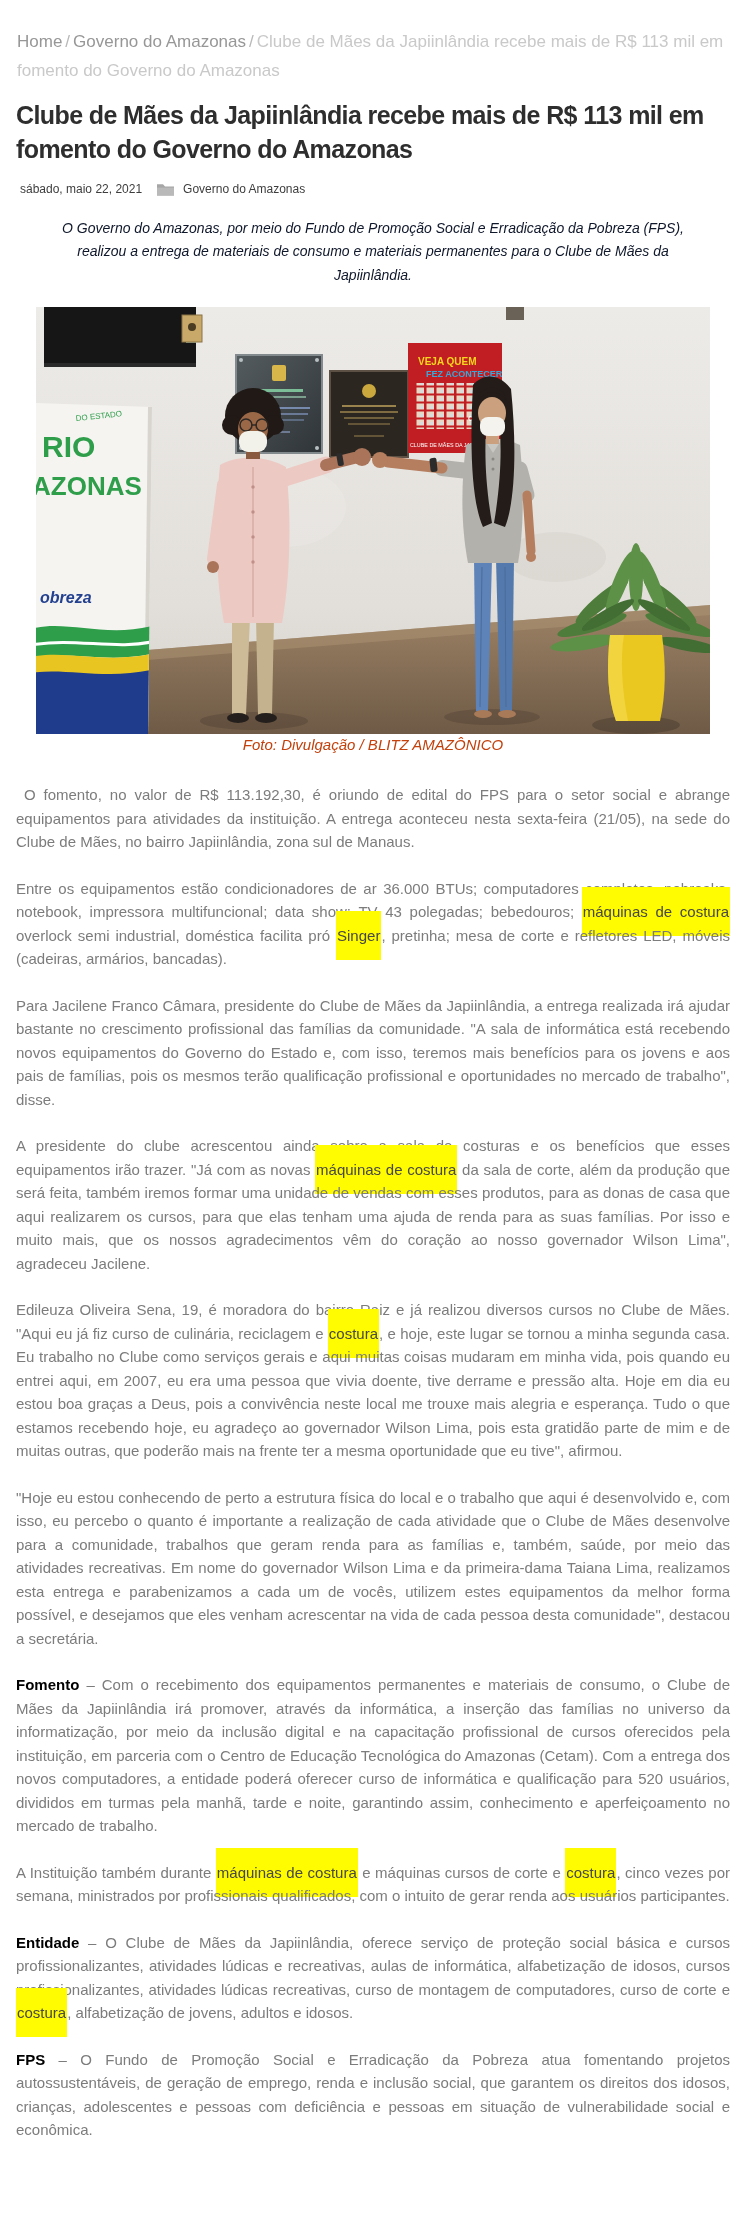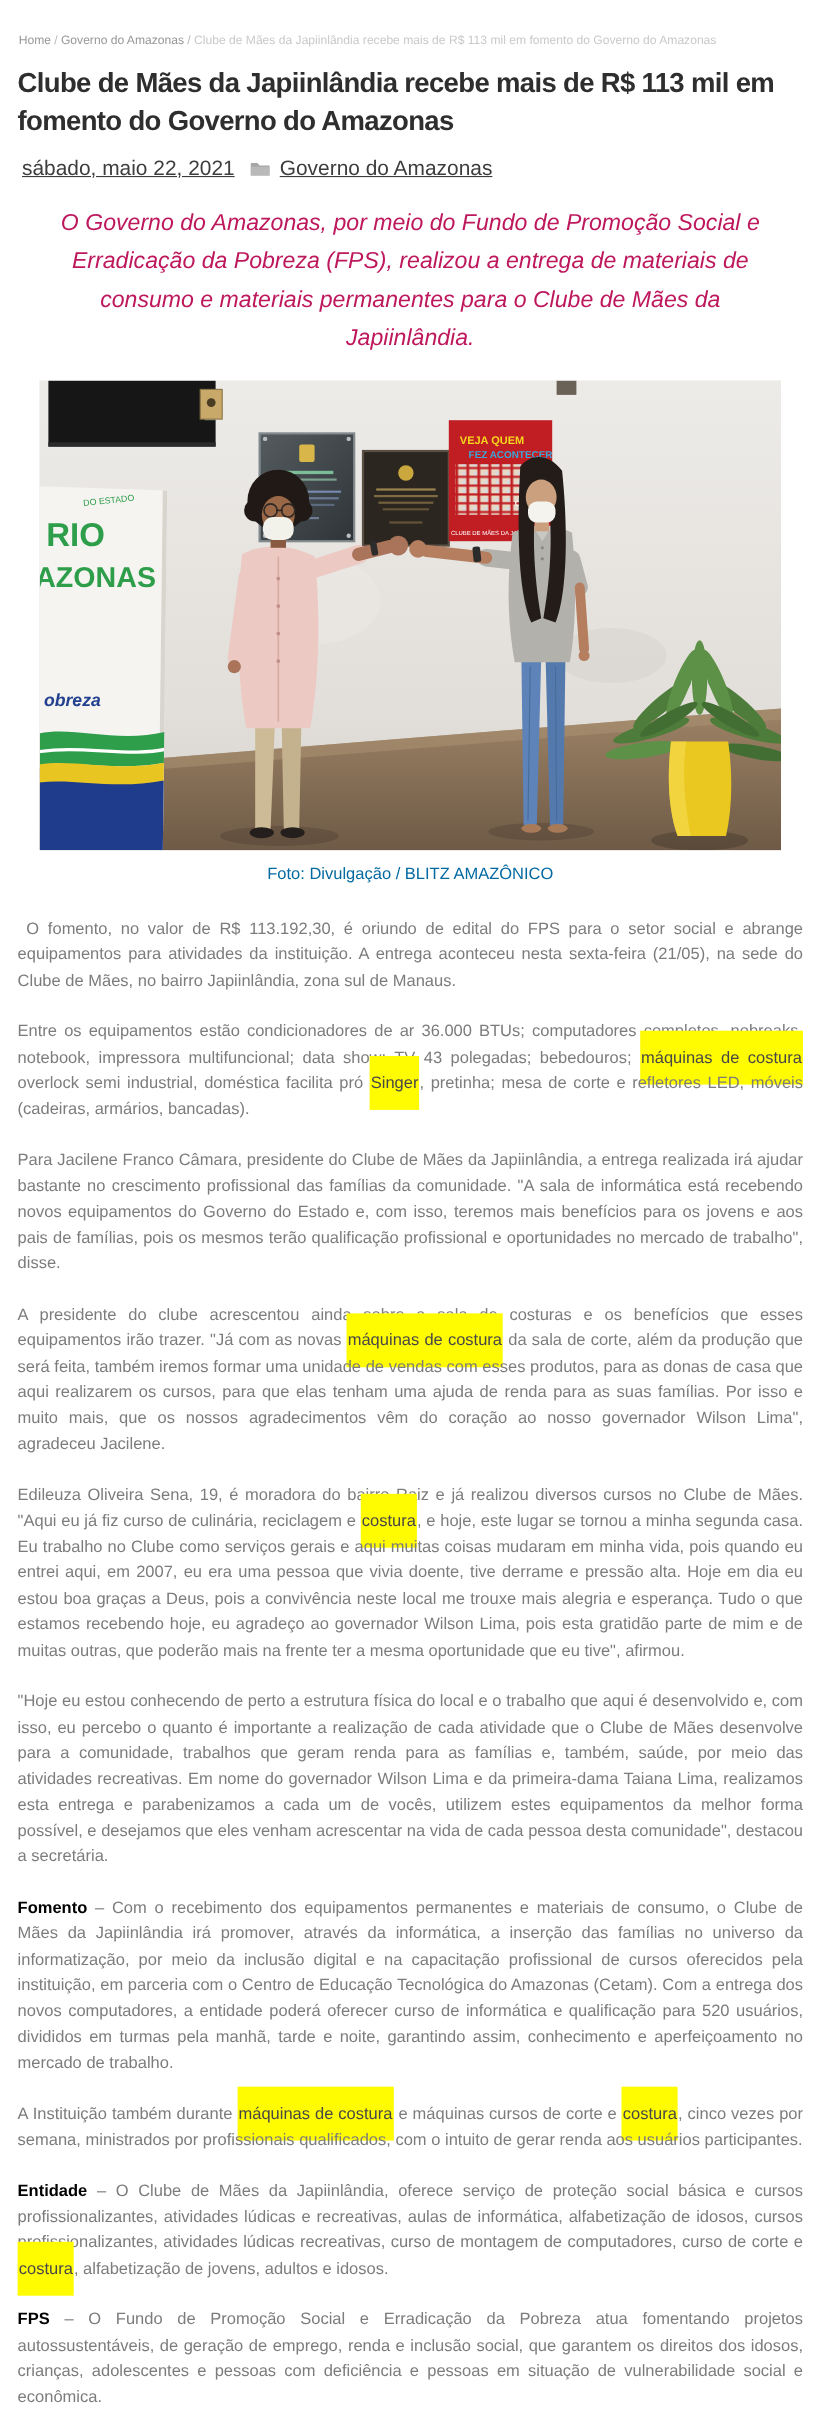--- a/index.html
+++ b/index.html
@@ -4,47 +4,47 @@
 <style>
   html,body{margin:0;padding:0;background:#ffffff;}
   body{
     width:746px;min-height:2214px;position:relative;
     font-family:"Liberation Sans",sans-serif;color:#7c7c7c;
     overflow-x:hidden;
   }
   .page{padding:28px 16px 40px;}
 
   
-  .breadcrumb{font-size:11px;line-height:1.7;color:#c9c9c9;margin:0 0 12px 1px;}
+  .breadcrumb{font-size:17px;line-height:1.7;color:#c9c9c9;margin:0 0 12px 1px;}
   .breadcrumb a{color:#979797;text-decoration:none;cursor:pointer;}
   .crumb-sep{color:#b9b9b9;margin:0 3px;}
   .crumb-current{color:#c9c9c9;}
 
   
   h1.article-title{
     font-size:25px;line-height:1.36;letter-spacing:-0.6px;
     font-weight:bold;color:#2e2e2e;margin:6px 0 16px;max-width:716px;
   }
 
   
-  .meta-row{display:flex;align-items:center;font-size:19px;color:#3d3d3d;margin:0 0 20px 4px;text-decoration:underline;}
+  .meta-row{display:flex;align-items:center;font-size:12px;color:#3d3d3d;margin:0 0 20px 4px;}
   .meta-date{margin-right:14px;}
   .folder-icon{width:19px;height:15px;margin-right:8px;flex:0 0 auto;}
   .meta-category{color:#3d3d3d;text-decoration:none;cursor:pointer;}
 
   
   .lead-paragraph{
-    font-style:italic;text-align:center;color:#be185d;
-    font-size:21px;line-height:1.68;margin:20px 24px 20px;
+    font-style:italic;text-align:center;color:#0f172a;
+    font-size:14px;line-height:1.68;margin:20px 24px 20px;
   }
 
   
   figure.article-figure{margin:0;text-align:center;}
   .photo-frame{width:674px;height:427px;margin:0 auto;display:block;background:#e6e4e0;}
-  figcaption{color:#0369a1;font-size:15px;margin-top:13px;}
+  figcaption{font-style:italic;color:#c2410c;font-size:15px;margin-top:2px;}
 
   
   .article-body{margin-top:30px;font-size:15px;line-height:23.5px;text-align:justify;color:#7c7c7c;}
   .article-body p{margin:0 0 23px;}
   .hl{background:#fffb00;color:#474747;padding:16px 1px;}
   .bold-lead{font-weight:bold;color:#000000;}
 </style>
 </head>
 <body>
 

